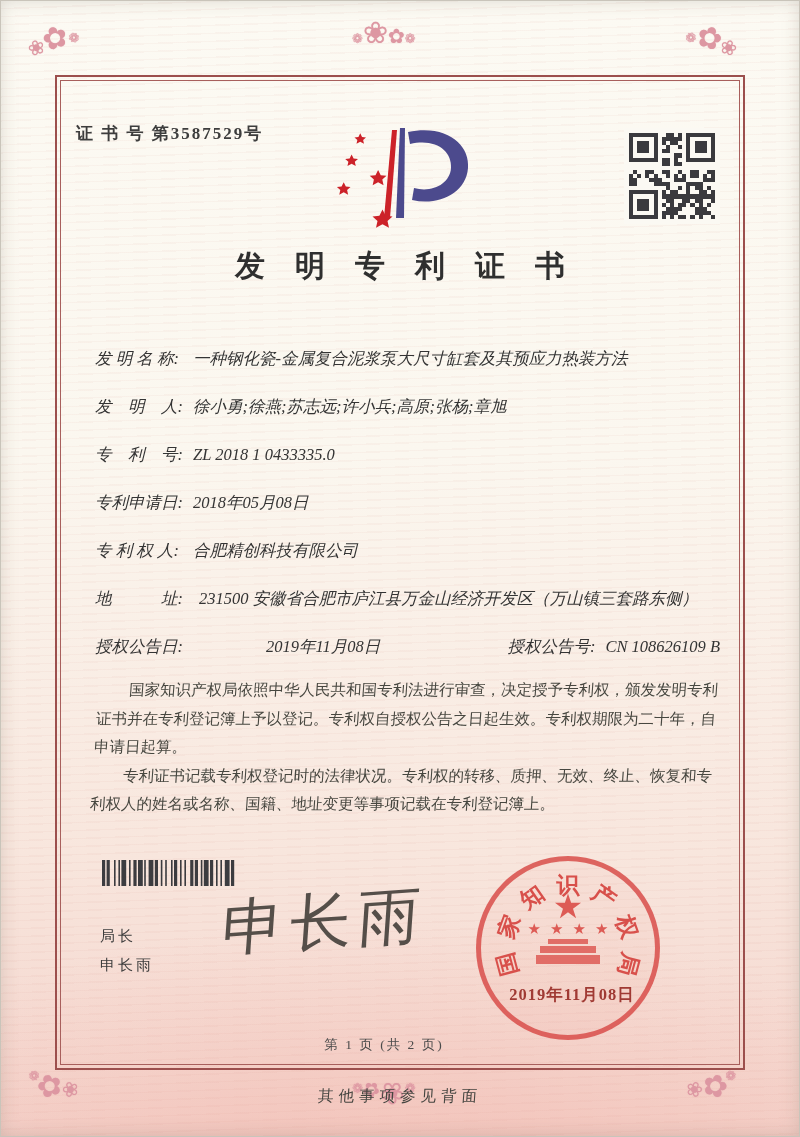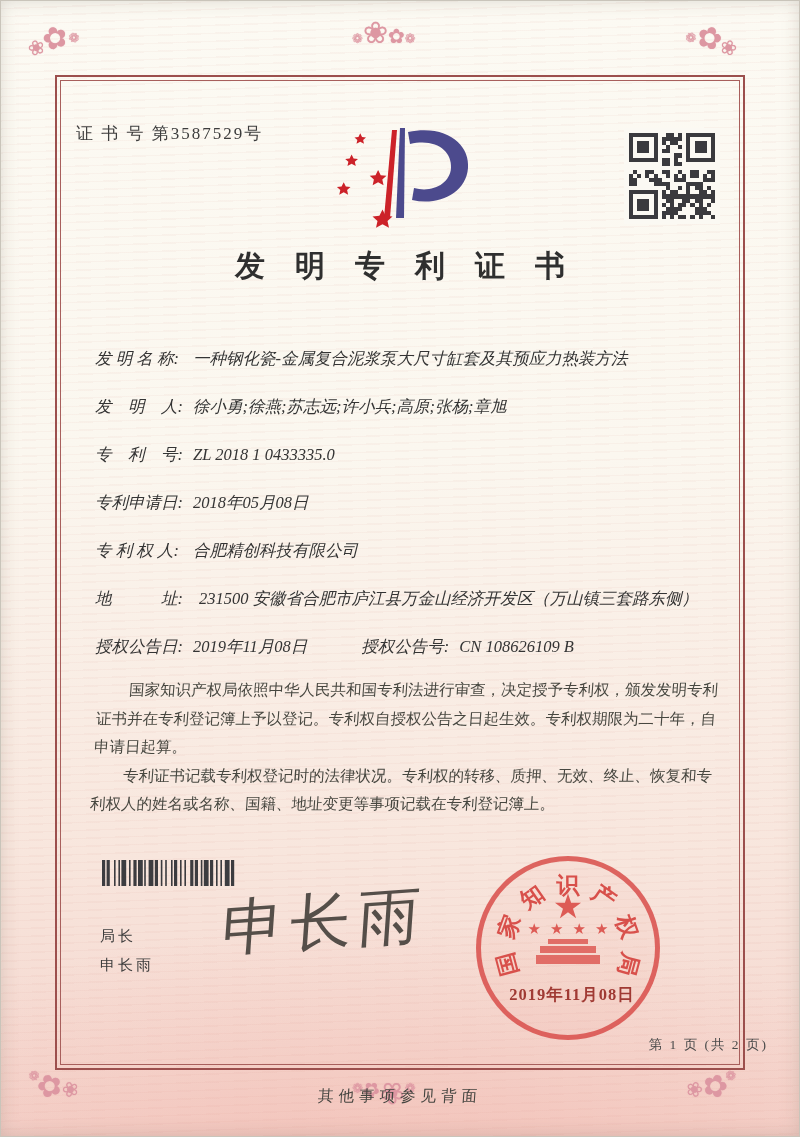--- a/index.html
+++ b/index.html
@@ -24,40 +24,40 @@
   
   .lace { position:absolute; color:#dd97a2; text-shadow:0 0 1px rgba(221,151,162,.6); user-select:none; line-height:1; }
   .lace .big { font-size:30px; } .lace .mid { font-size:20px; } .lace .sm { font-size:13px; }
   .lace-tl { left:26px; top:24px; transform:rotate(-18deg); }
   .lace-tc { left:352px; top:18px; }
   .lace-tr { left:686px; top:24px; transform:rotate(18deg); }
   .lace-bl { left:26px; top:1072px; transform:rotate(198deg); }
   .lace-bc { left:352px; top:1078px; transform:rotate(180deg); }
   .lace-br { left:686px; top:1072px; transform:rotate(162deg); }
 
-  .cert-no { position:absolute; left:76px; top:122px; font-size:17px; color:#3d3d3d; letter-spacing:2px; }
+  .cert-no { position:absolute; left:76px; top:122px; font-size:17px; color:#3d3d3d; letter-spacing:2px;font-weight:bold; }
 
   
   .logo { position:absolute; left:330px; top:106px; width:175px; height:128px; }
 
   
   .qr { position:absolute; left:624px; top:128px; width:96px; height:96px; background:#fbf9f3; padding:5px; }
   .qr .grid { display:grid; grid-template-columns:repeat(21,1fr); grid-template-rows:repeat(21,1fr); width:86px; height:86px; }
   .qr .c { background:transparent; } .qr .c.on { background:#3a3a3e; }
 
   .title { position:absolute; left:0; top:246px; width:800px; text-align:center;
     font-size:30px; font-weight:700; color:#2f2f2f; letter-spacing:30px; text-indent:30px; }
 
   .fields { position:absolute; left:95px; top:347px; width:625px; color:#343434; }
   .frow { display:flex; margin-bottom:24px; font-size:16.5px; line-height:1.45;font-style:italic; }
   .frow .lab { flex:none; min-width:92px; white-space:nowrap; }
   .frow .val { margin-left:6px; }
   .nowrap .val { white-space:nowrap; }
   .addr .val { width:505px;text-align:right; }
-  .grant { margin-top:4px; }
+  .grant { margin-top:4px;justify-content:space-between; }
   .grant .pair2 { margin-left:54px; display:flex; }
 
   .paras { position:absolute; left:94px; top:676px; width:622px; color:#474740;
     font-size:15.5px; line-height:1.84; transform:skewX(-4deg); }
   .paras p { text-indent:2em; }
 
   .barcode { position:absolute; left:100px; top:858px; width:238px; height:30px; }
 
   .signer { position:absolute; left:100px; top:922px; font-size:15px; color:#3c3c3c; letter-spacing:3px; line-height:1.9; }
   .signature { position:absolute; left:222px; top:880px; font-size:62px; color:#3f3b36;
@@ -71,21 +71,21 @@
     font-size:23px; font-weight:700; color:#d8504b; }
   .seal .emblem { position:absolute; left:45px; top:38px; width:110px; height:118px; color:#dd5b55; text-align:center; }
   .seal .emblem .bstar { font-size:34px; line-height:1; }
   .seal .emblem .sstars { font-size:15px; letter-spacing:9px; line-height:.7; text-indent:9px; }
   .seal .gate { margin:4px auto 0; width:64px; }
   .seal .gate div { background:rgba(221,91,85,.85); margin:2px auto; }
   .g1 { width:40px; height:5px; } .g2 { width:56px; height:7px; } .g3 { width:64px; height:9px; }
   .seal-date { position:absolute; left:492px; top:984px; width:160px; text-align:center;
     font-size:16.5px; font-weight:700; color:#a03a34; letter-spacing:1px; }
 
-  .page-foot { position:absolute; left:0; top:1036px; width:768px; text-align:right;
+  .page-foot { position:absolute; left:0; top:1036px; width:768px; text-align:center;
     font-size:13.5px; color:#4b4b4b; letter-spacing:2px; }
   .back-note { position:absolute; left:0; top:1086px; width:800px; text-align:center;
     font-size:15.5px; color:#454540; letter-spacing:5px; transform:skewX(-4deg); }
 </style>
 </head>
 <body>
 
 <div class="page">
 
   <div class="frame"></div>

